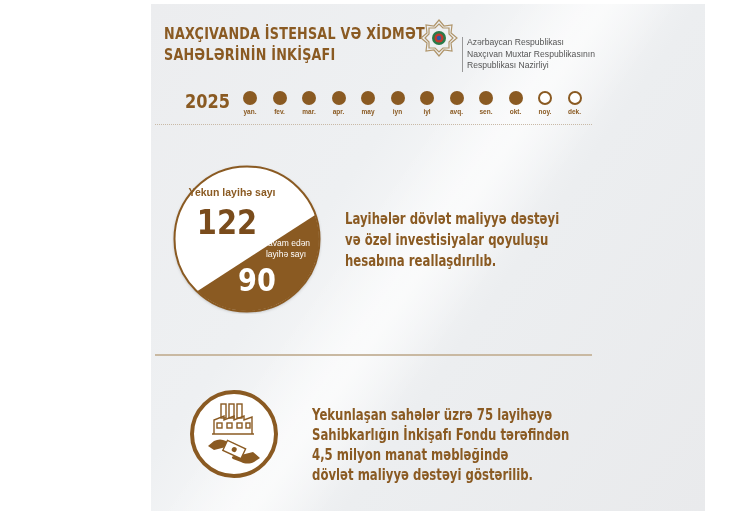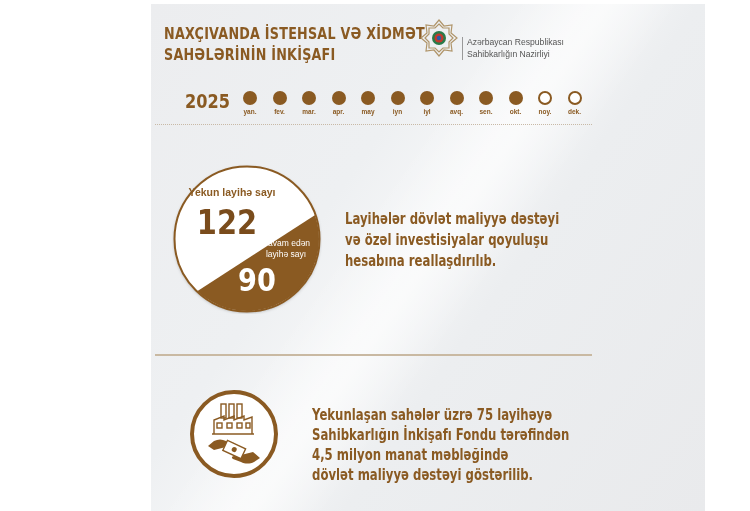--- a/index.html
+++ b/index.html
@@ -66,21 +66,22 @@
     <g fill="none" stroke="#b0956a" stroke-width="1.2">
       <polygon points="20,2 25,8 33,7 32,15 38,20 32,25 33,33 25,32 20,38 15,32 7,33 8,25 2,20 8,15 7,7 15,8"></polygon>
       <polygon points="20,6 24,10 30,10 30,16 34,20 30,24 30,30 24,30 20,34 16,30 10,30 10,24 6,20 10,16 10,10 16,10"></polygon>
     </g>
     <circle cx="20" cy="20" r="7" fill="#2a7a4a"></circle>
     <circle cx="20" cy="20" r="4.5" fill="#c23a2e"></circle>
     <circle cx="20" cy="20" r="2.2" fill="#2b5da8"></circle>
   </svg>
   <div class="ministry">
     <div>Azərbaycan Respublikası</div>
-    <div>Sahibkarlığın Nazirliyi</div>
+    <div>Naxçıvan Muxtar Respublikasının</div>
+    <div>Respublikası Nazirliyi</div>
   </div>
 
   <div class="year">2025</div>
   <div class="months">
     <div class="month" style="left:0px">
         <div class="dot"></div>
         <div class="mlabel">yan.</div>
       </div>
     <div class="month" style="left:29.5px">
         <div class="dot"></div>

